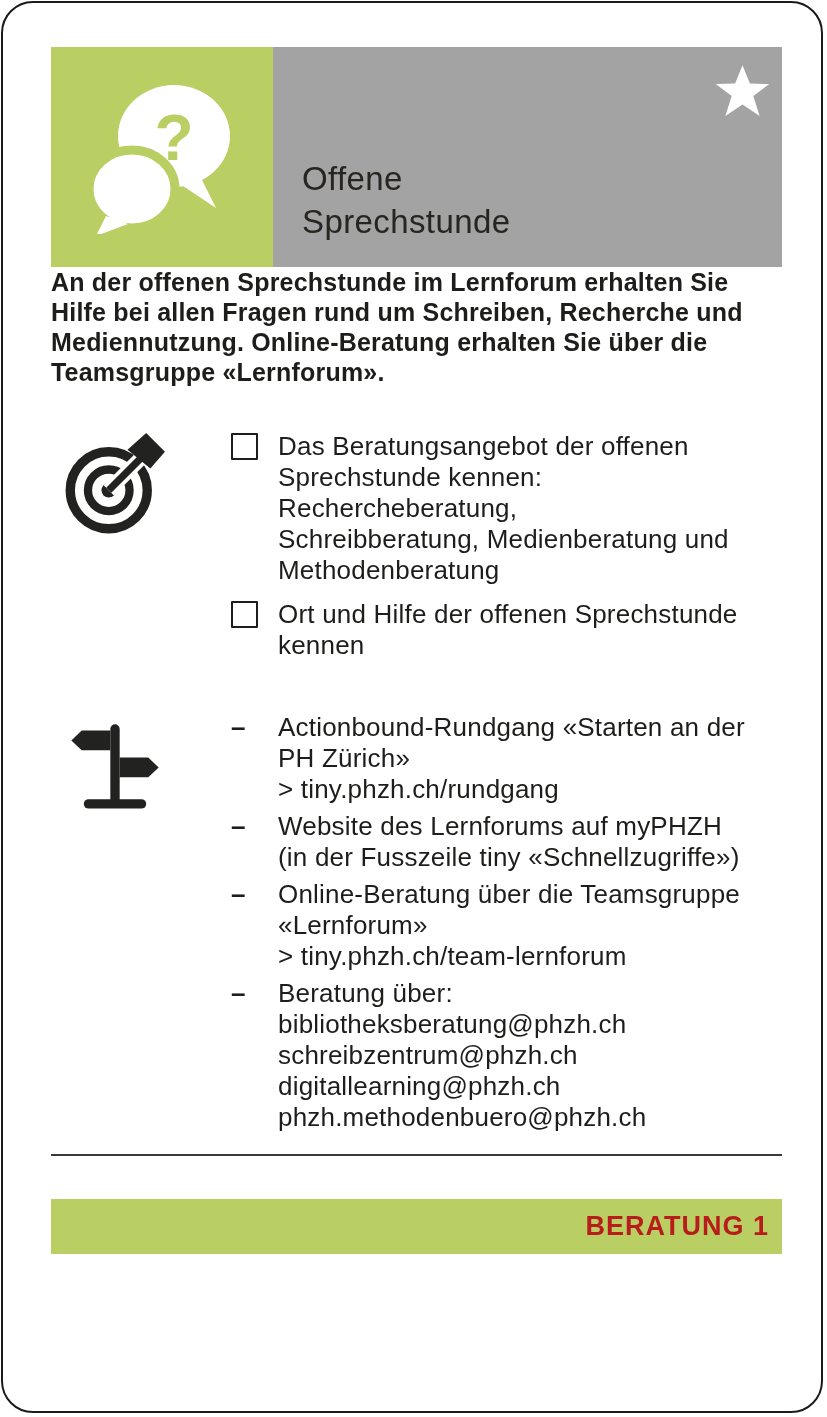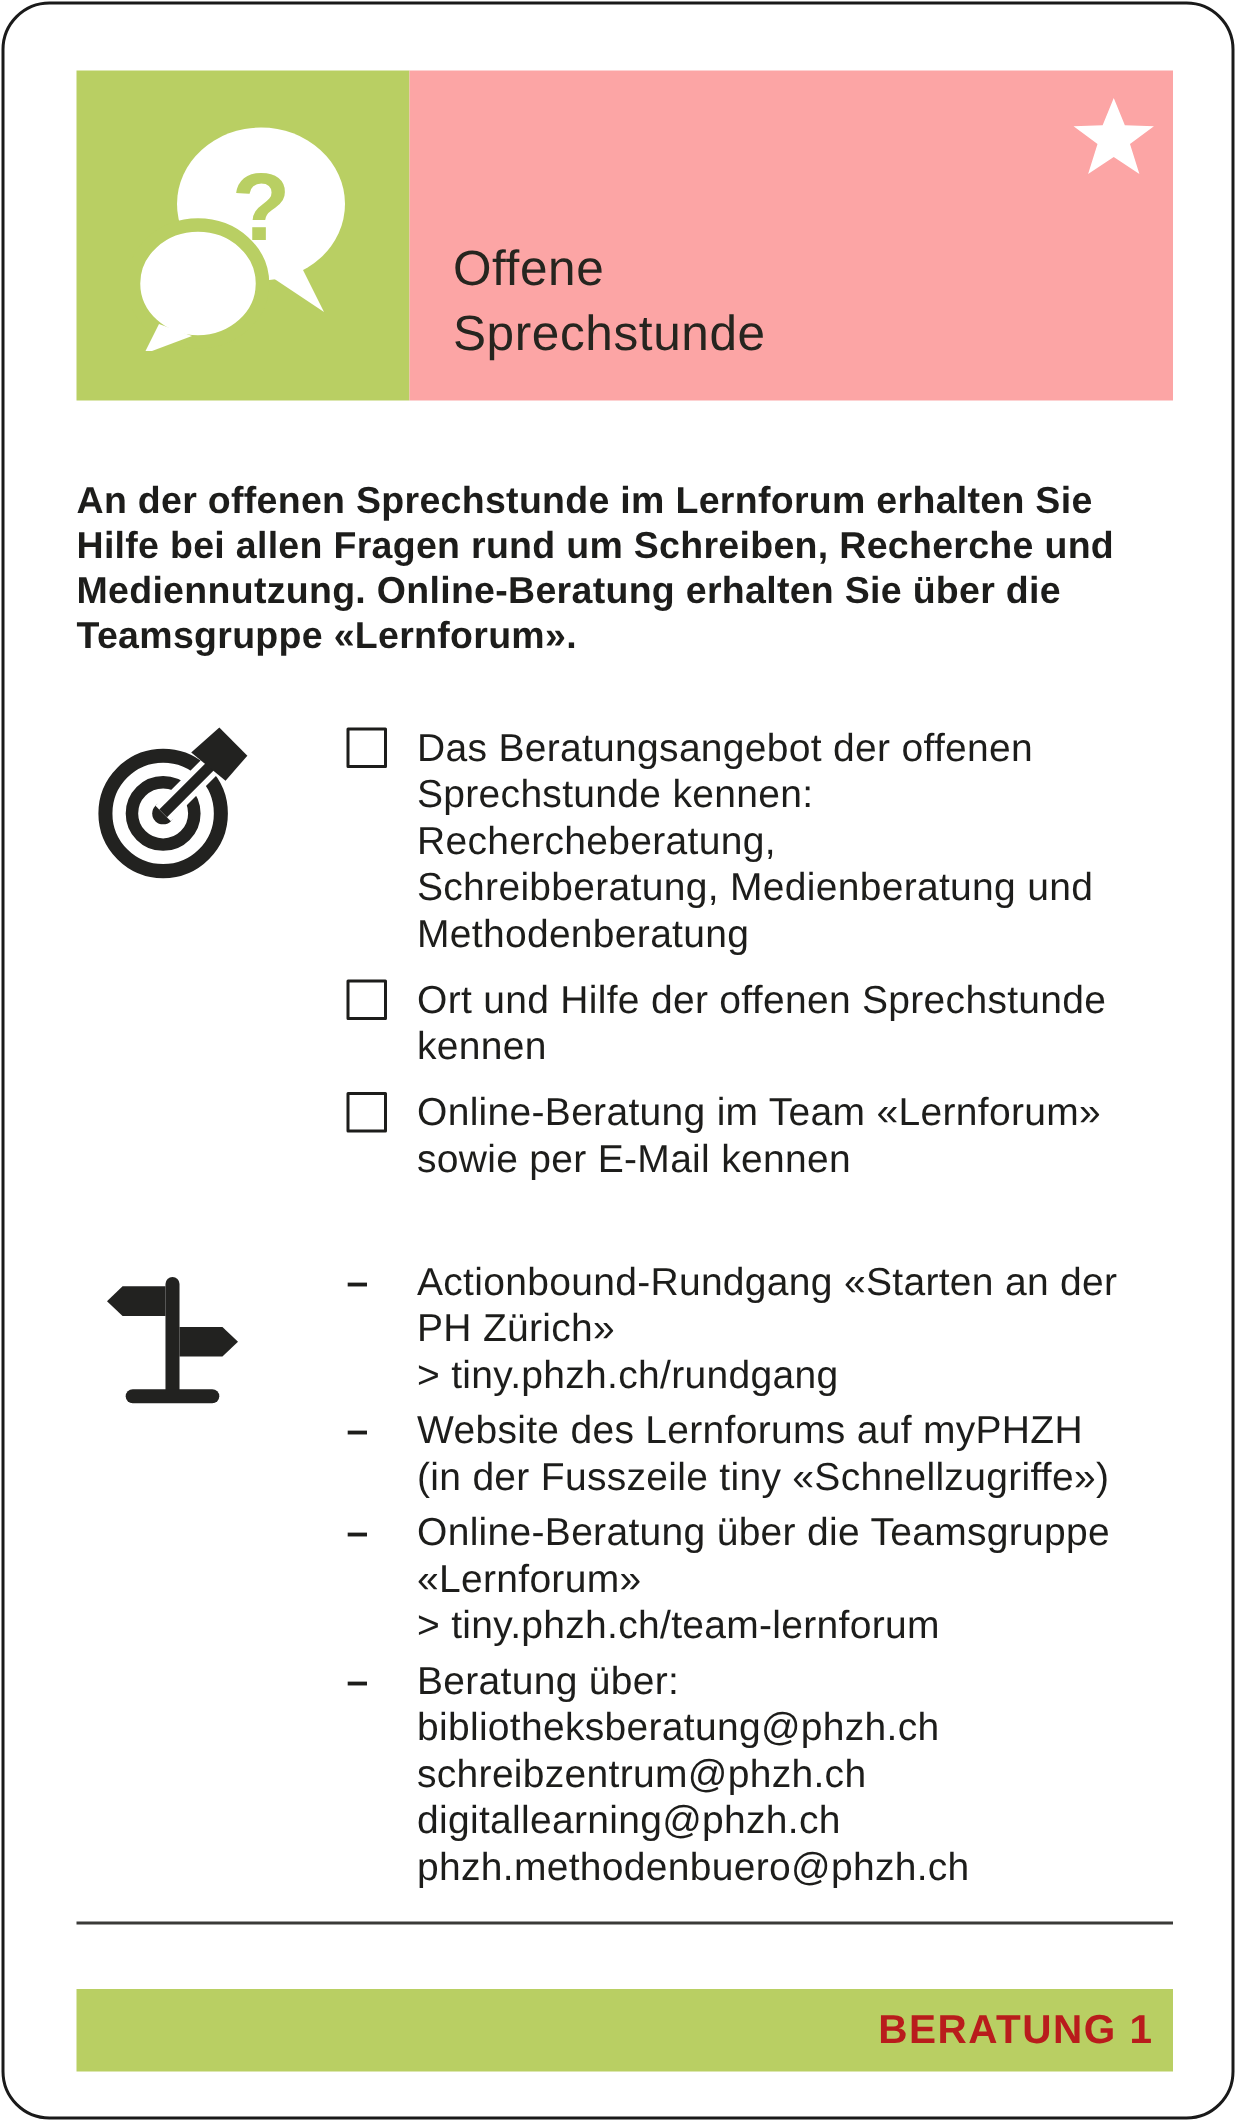--- a/index.html
+++ b/index.html
@@ -14,31 +14,31 @@
     overflow:hidden;box-sizing:border-box;
   }
   .content{position:absolute;left:48px;top:0;width:731px;}
 
   
   .header{margin-top:44px;height:220px;display:flex;}
   .header-left{
     width:222px;background:#b9cf63;display:flex;
     align-items:center;justify-content:center;flex-shrink:0;
   }
-  .header-right{flex:1;background:#fca5a5;position:relative;}
+  .header-right{flex:1;background:#a3a3a3;position:relative;}
   .header-title{
     position:absolute;left:29px;bottom:24px;
     font-size:33px;line-height:43px;font-weight:400;
     letter-spacing:0.4px;color:#26251f;white-space:pre-line;
   }
   .star{position:absolute;top:16px;right:11px;width:57px;height:57px;}
 
   
   .intro{
-    margin-top:52px;font-size:25px;line-height:30px;font-weight:700;
+    font-size:25px;line-height:30px;font-weight:700;
     letter-spacing:0.2px;white-space:pre-line;color:#1d1d1b;
   }
 
   
   .section{display:flex;align-items:flex-start;}
   .section-goals{margin-top:44px;}
   .section-links{margin-top:38px;}
   .icon-col{width:180px;flex-shrink:0;}
   .icon-col svg{display:block;margin-left:12px;}
   .list{flex:1;}
@@ -134,25 +134,20 @@
           <span class="item-text">Das Beratungsangebot der offenen
 Sprechstunde kennen: Rechercheberatung,
 Schreibberatung, Medienberatung und
 Methodenberatung</span>
         </div>
         <div class="list-item goal-item">
           <span class="checkbox"></span>
           <span class="item-text">Ort und Hilfe der offenen Sprechstunde
 kennen</span>
         </div>
-        <div class="list-item goal-item">
-          <span class="checkbox"></span>
-          <span class="item-text">Online-Beratung im Team «Lernforum»
-sowie per E-Mail kennen</span>
-        </div>
       </div>
     </div>
 
     <div class="section section-links">
       <div class="icon-col">
         <span>
           <svg width="104" height="104" viewBox="0 0 100 100" style="margin-top:4px">
             <g fill="#222220">
               <rect x="45.5" y="8" width="9" height="78" rx="4.5"></rect>
               <rect x="20" y="80" width="60" height="9" rx="4.5"></rect>

